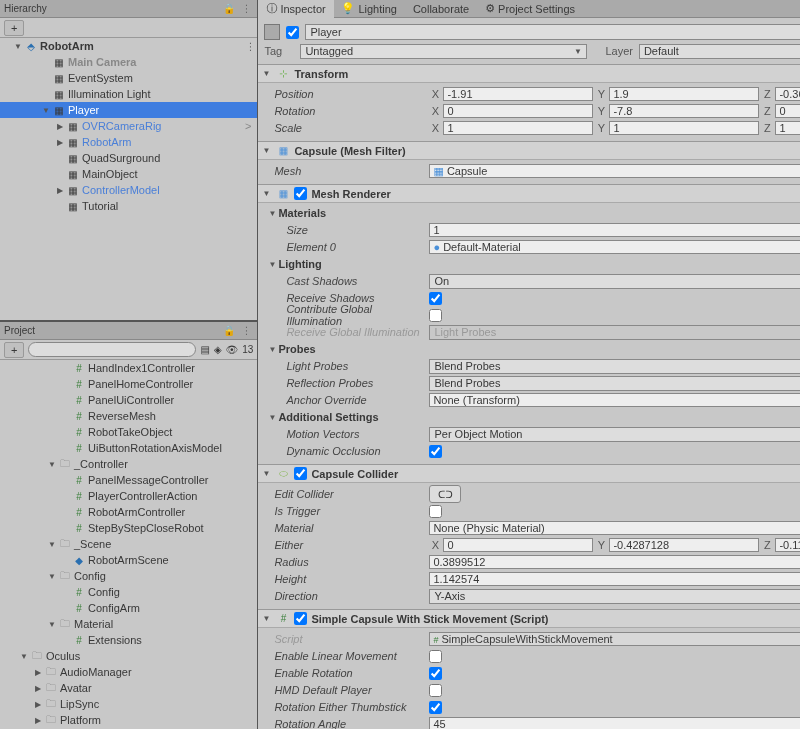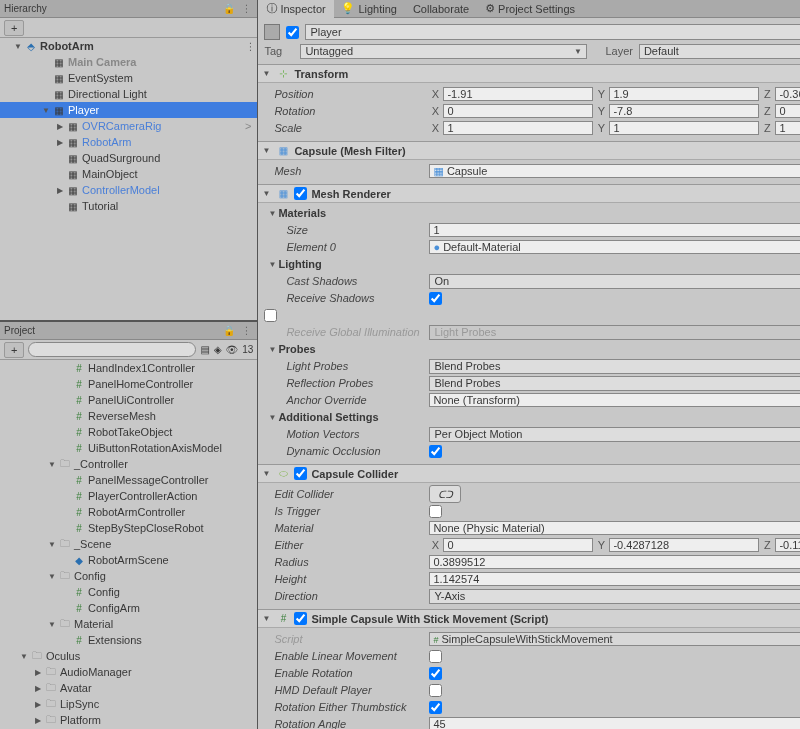--- a/index.html
+++ b/index.html
@@ -45,21 +45,21 @@
 .prop { display:flex; align-items:center; height:16px; margin:1px 0; }
 .prop .pl { width:165px; padding-left:10px; color:#444;font-style:italic; }
 .prop .pl.sub { padding-left:22px; }
 .prop .pv { flex:1; display:flex; gap:2px; align-items:center; }
 .num { background:#eee; border:1px solid #888; height:14px; padding:0 3px; flex:1; min-width:0; }
 .axis { width:12px; text-align:center; color:#555; }
 .chk { width:13px; height:13px; }
 .objfield { flex:1; background:#eee; border:1px solid #888; height:14px; padding:0 3px; display:flex; align-items:center; justify-content:space-between; }
 .subhdr { display:flex; align-items:center; height:16px; font-weight:bold; padding-left:4px; color:#444; }
 .subhdr .fold { width:10px; font-size:8px; color:#555; }
-.editcol-btn { width:32px; height:18px; background:#ddd; border:1px solid #888; border-radius:3px; display:flex; align-items:center; justify-content:center; font-size:10px; cursor:pointer;font-style:italic; }
+.editcol-btn { width:32px; height:18px; background:#ddd; border:1px solid #888; border-radius:3px; display:flex; align-items:center; justify-content:center; font-size:10px; cursor:pointer; }
 .disabled .pl { color:#999; }
 .proj-list { background:#c8c8c8; overflow-y:auto; flex:1; }
 .row-opts { display:flex; gap:2px; margin-left:auto; }
 .row-opts span { font-size:10px; color:#666; cursor:pointer; padding:0 2px; }
 .script-ico { color:#3a7f3a; font-size:9px; }
 .folder-ico { color:#777; font-size:10px; }
 .scene-ico { color:#2a6fb0; }
 </style>
 </head>
 <body>
@@ -93,21 +93,21 @@
             <span class="lbl">Main Camera</span>
           </div>
           <div class="tree-row" style="padding-left: 40px;">
             <span class="fold"></span>
             <span class="icon">▦</span>
             <span class="lbl">EventSystem</span>
           </div>
           <div class="tree-row" style="padding-left: 40px;">
             <span class="fold"></span>
             <span class="icon">▦</span>
-            <span class="lbl">Directional Light</span>
+            <span class="lbl">Illumination Light</span>
           </div>
           <div class="tree-row sel" style="padding-left: 40px;">
             <span class="fold">▼</span>
             <span class="icon">▦</span>
             <span class="lbl">Player</span>
           </div>
           <div class="tree-row blue" style="padding-left: 54px;">
             <span class="fold">▶</span>
             <span class="icon">▦</span>
             <span class="lbl">OVRCameraRig</span>
@@ -424,20 +424,21 @@
               </div>
             </div>
           </div>
         <div class="prop">
             <span class="pl sub">Receive Shadows</span>
             <div class="pv">
               <input type="checkbox" class="chk" checked="" style="">
             </div>
           </div>
         <div class="prop">
+            <span class="pl sub">Contribute Global Illumination</span>
             <div class="pv">
               <input type="checkbox" class="chk" style="">
             </div>
           </div>
         <div class="prop disabled">
             <span class="pl sub">Receive Global Illumination</span>
             <div class="pv">
               <div class="dd" style="background:#c8c8c8">
                 <span style="color:#999">Light Probes</span>
               </div>

